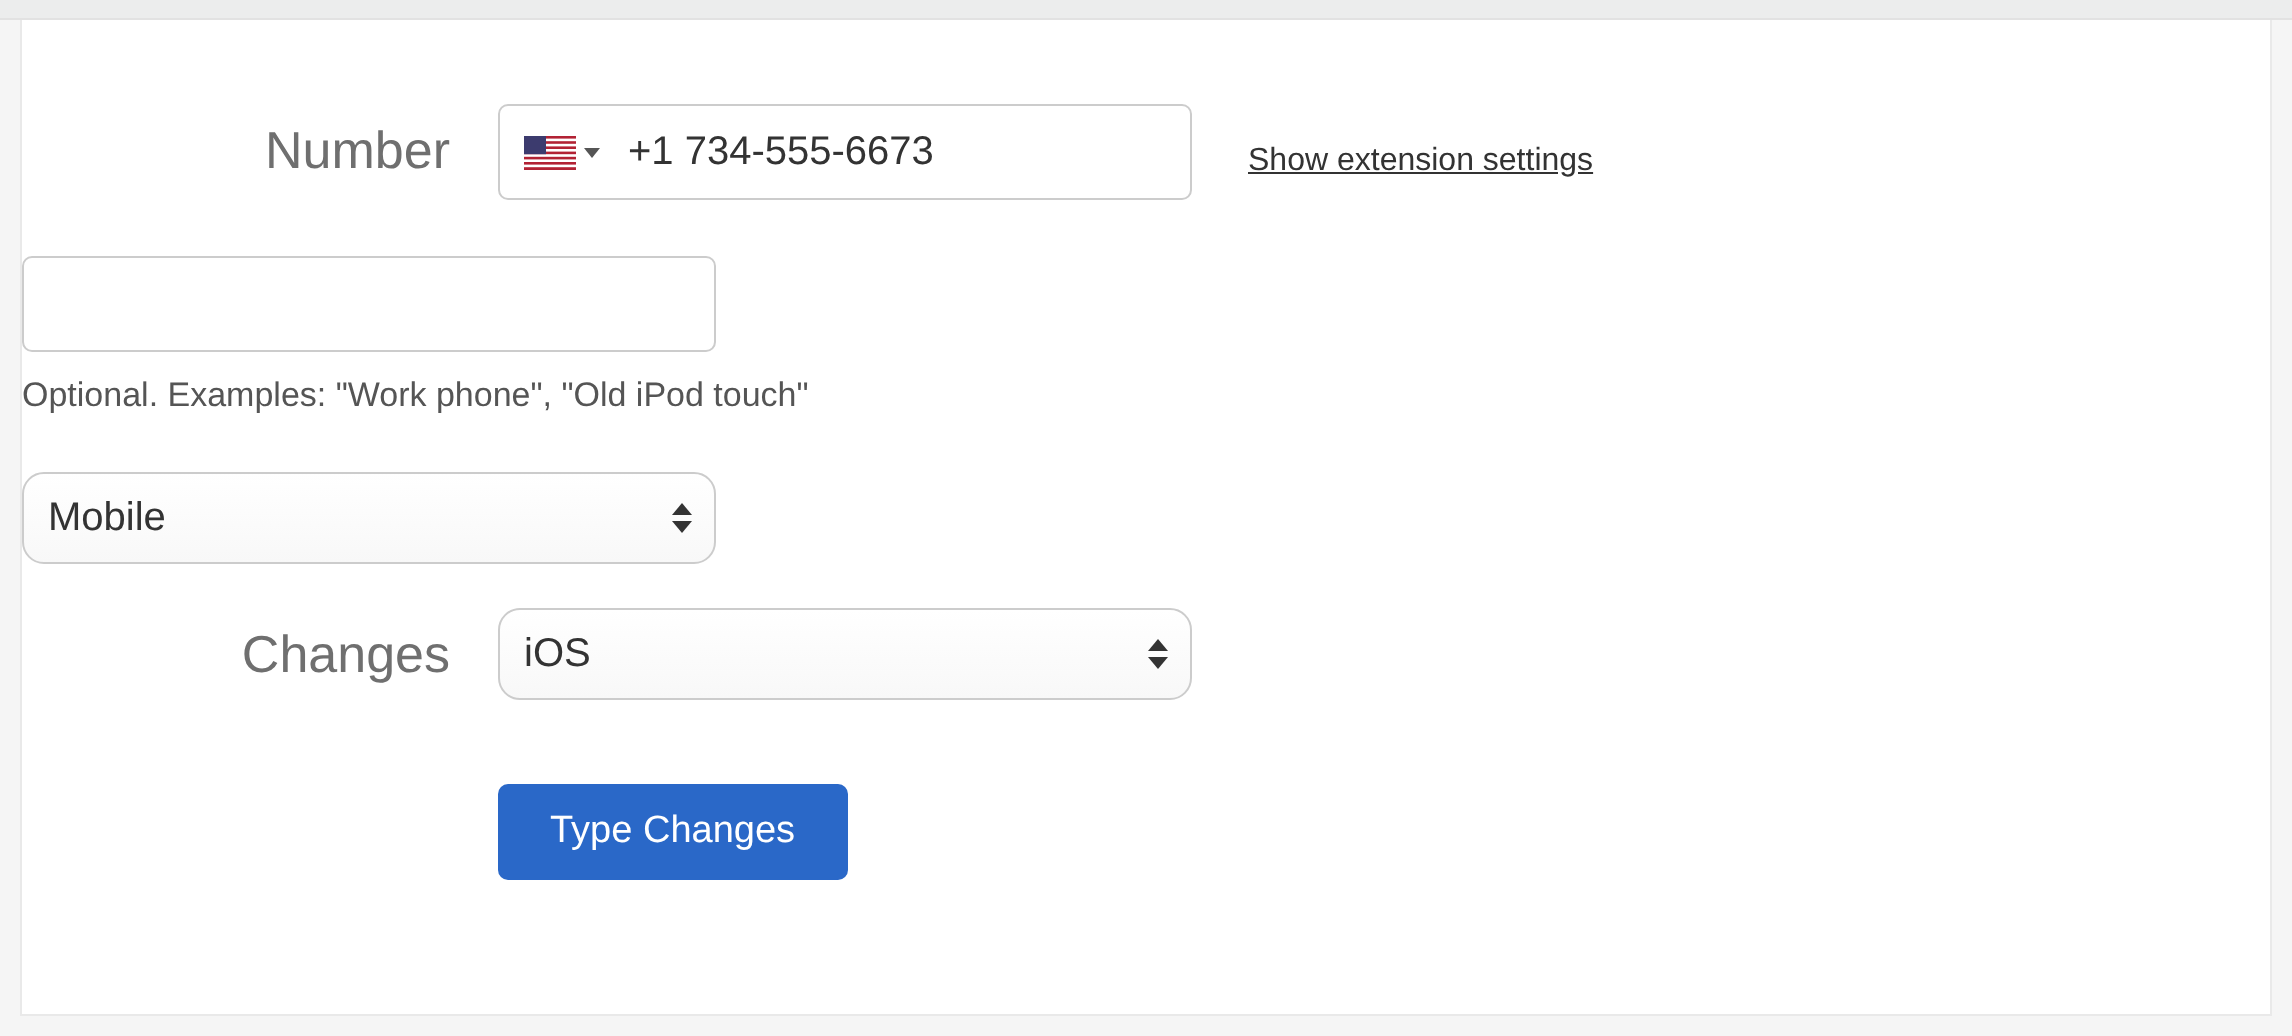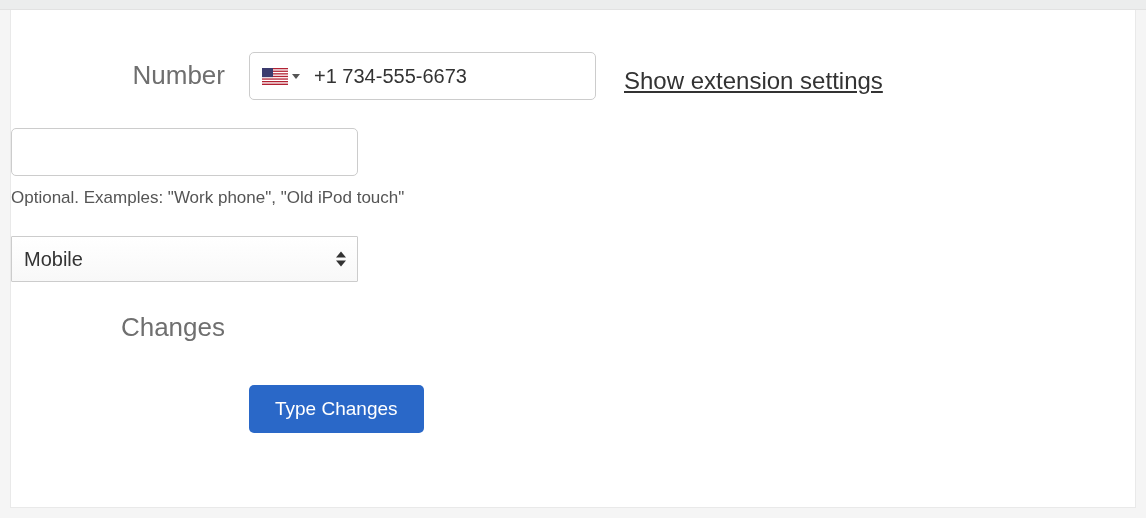--- a/index.html
+++ b/index.html
@@ -76,21 +76,21 @@
       color: #333;
       border: none;
       outline: none;
       flex: 1;
       background: transparent;
     }
     .ext-link {
       margin-left: 28px;
       color: #333;
       text-decoration: underline;
-      font-size: 24px;
+      font-size: 16px;
       padding-top: 10px;
     }
     .text-input {
       border: 1px solid #ccc;
       border-radius: 5px;
       height: 48px;
       width: 347px;
       padding: 0 12px;
       font-size: 20px;
       color: #333;
@@ -104,21 +104,21 @@
     }
     .select-wrap {
       position: relative;
       width: 347px;
       height: 46px;
     }
     .select-wrap select {
       width: 100%;
       height: 100%;
       border: 1px solid #ccc;
-      border-radius: 1px;
+      border-radius: 11px;
       background: linear-gradient(#fff, #f8f8f8);
       font-size: 20px;
       color: #333;
       padding: 0 26px 0 12px;
       appearance: none;
       -webkit-appearance: none;
       outline: none;
     }
     .select-arrows {
       position: absolute;
@@ -203,20 +203,31 @@
         <span class="select-arrows">
           <span class="arrow-up"></span>
           <span class="arrow-down"></span>
         </span>
       </div>
     </div>
   </div>
 
   <div class="form-row row-platform">
     <div class="form-label">Changes</div>
+    <div class="input-col">
+      <div class="select-wrap">
+        <select>
+          <option>iOS</option>
+        </select>
+        <span class="select-arrows">
+          <span class="arrow-up"></span>
+          <span class="arrow-down"></span>
+        </span>
+      </div>
+    </div>
   </div>
 
   <div class="form-row">
     <div class="form-label"></div>
     <div class="input-col">
       <button class="btn-primary">Type Changes</button>
     </div>
   </div>
 
 </div>

